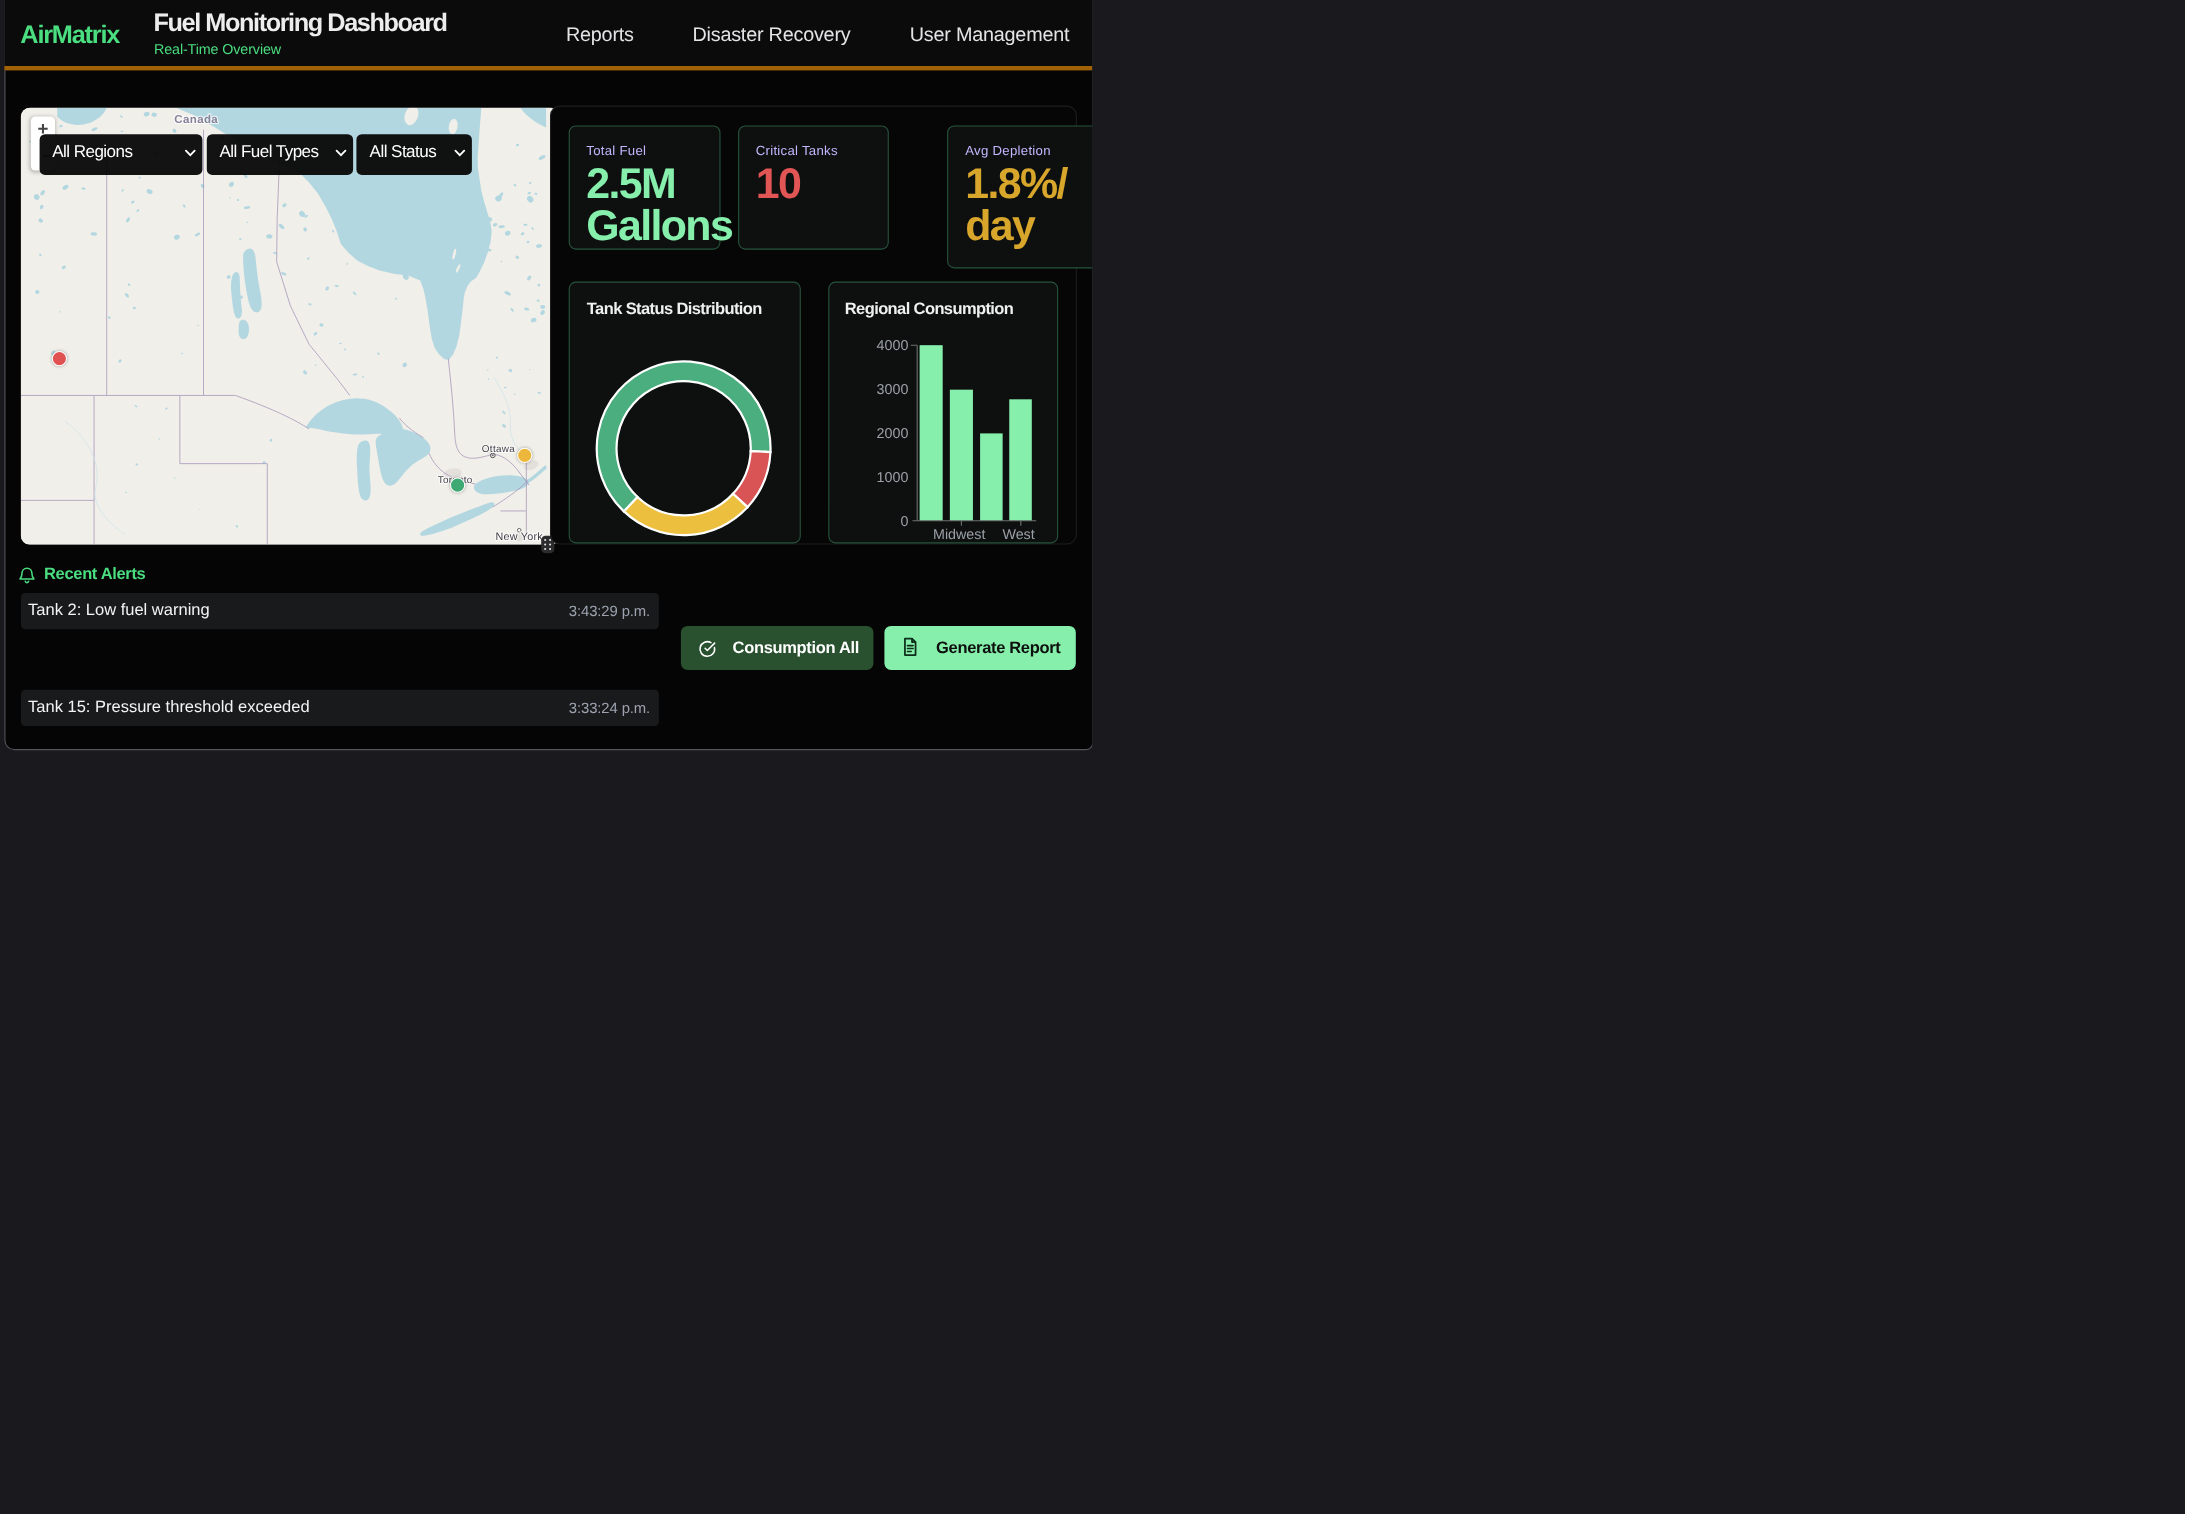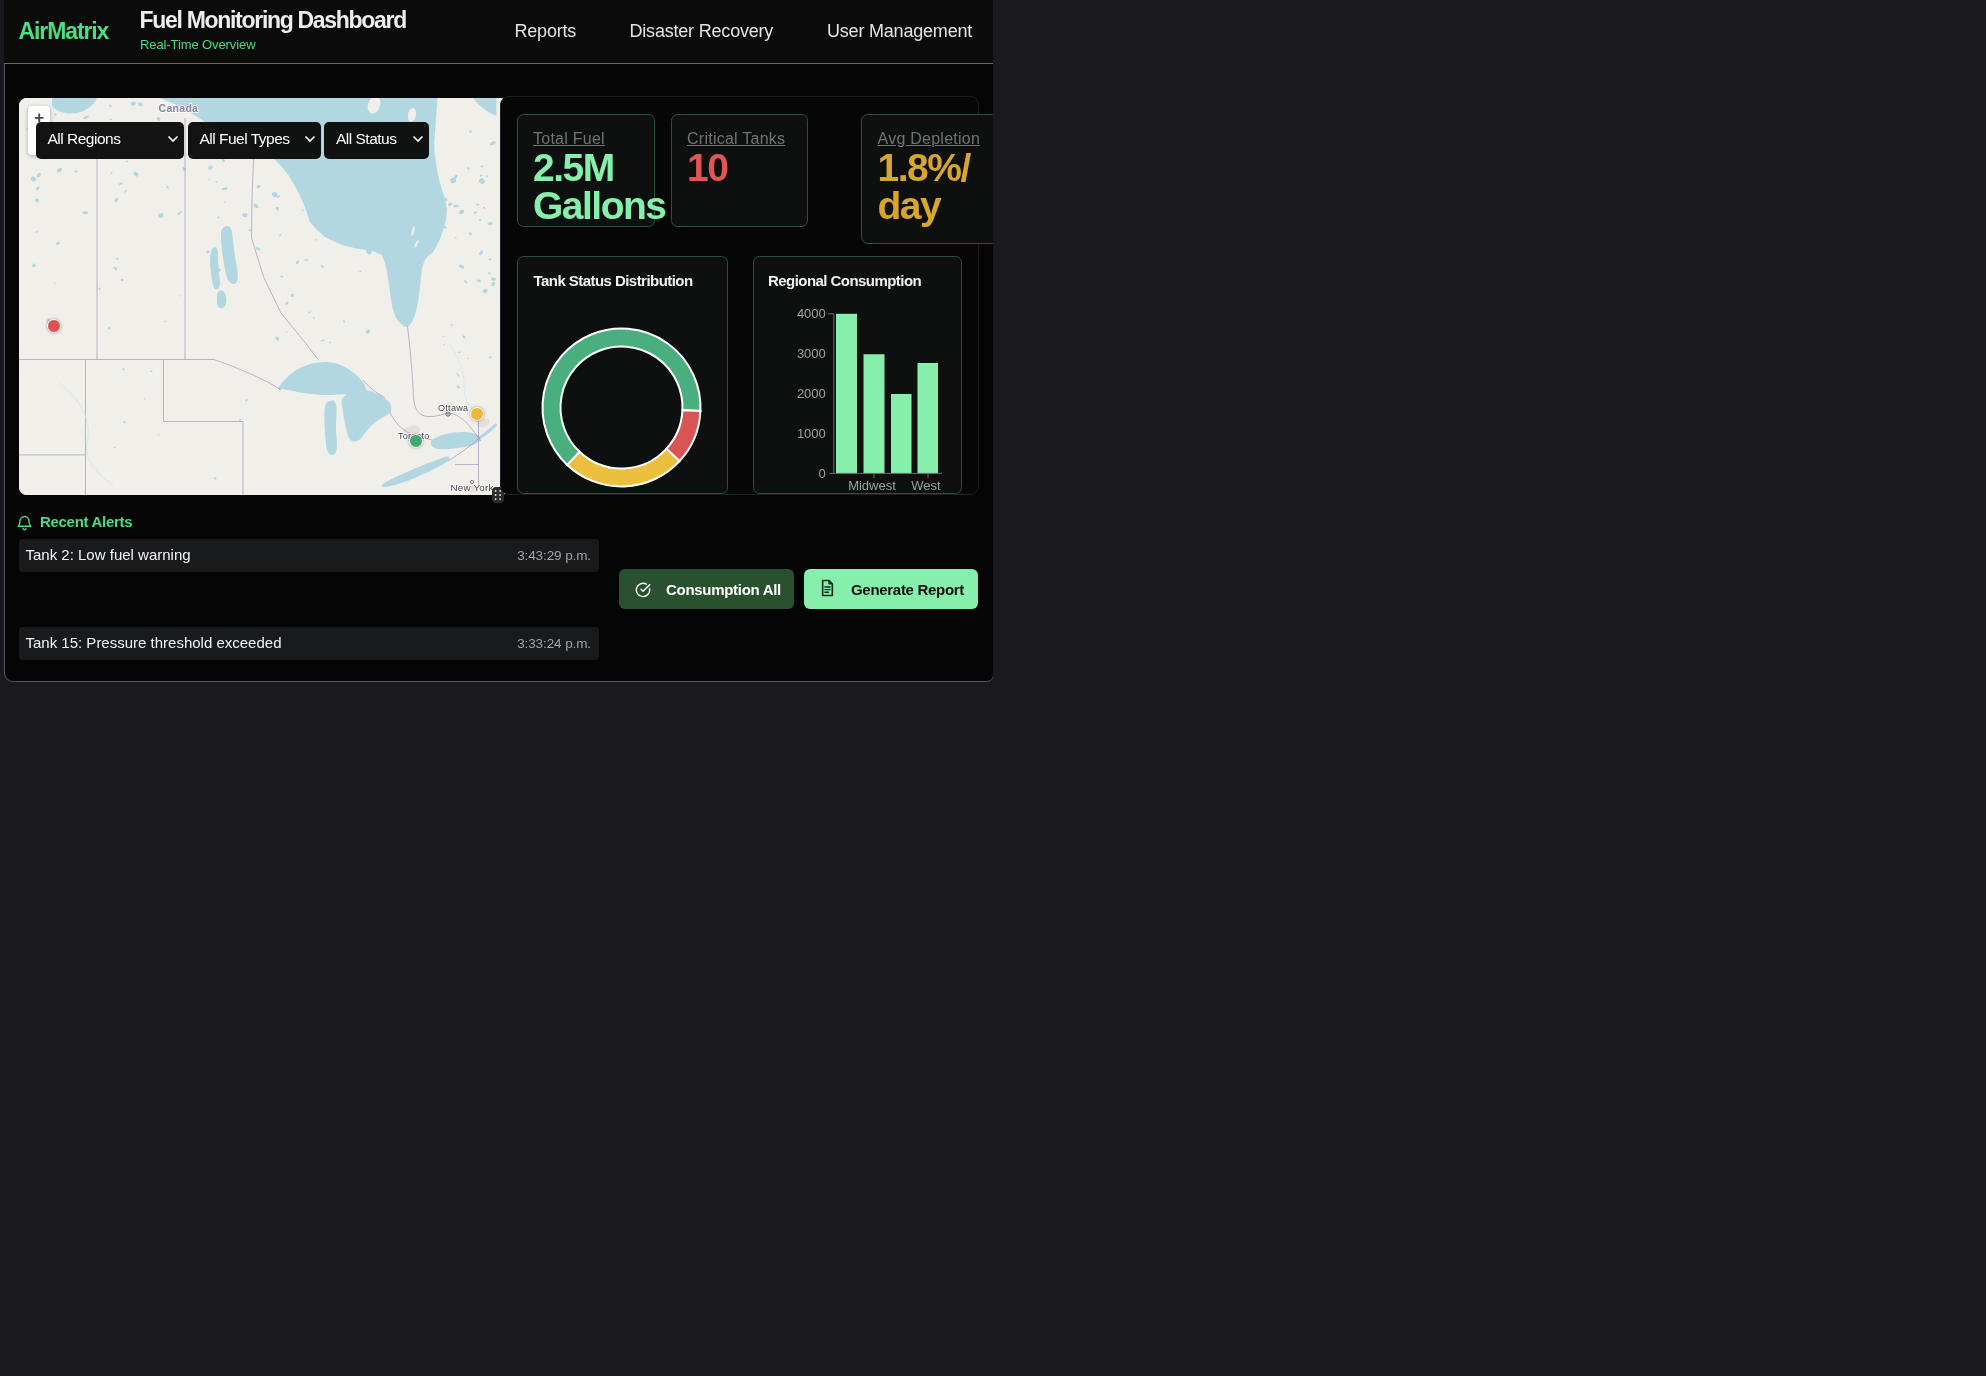--- a/index.html
+++ b/index.html
@@ -3,21 +3,21 @@
 <meta charset="utf-8">
 <style>
 * { margin:0; padding:0; box-sizing:border-box; }
 html,body { width:993px; height:688px; background:#1a1a1e; overflow:hidden;
   font-family:"Liberation Sans", sans-serif; }
 #page { position:relative; width:993px; height:688px; }
 #app { position:absolute; left:3.5px; top:-12px; width:990.5px; height:693.5px;
   background:#050505; border:1px solid #53535b; border-radius:12px 12px 7px 9px; }
 
 #header { position:absolute; left:4px; top:0; width:989px; height:64px;
-  background:#0b0b0b; border-bottom:1px solid #a16207; }
+  background:#0b0b0b; border-bottom:4px solid #a16207; }
 #logo { position:absolute; left:14.5px; top:17.5px; font-size:23px; font-weight:bold;
   color:#4ade80; letter-spacing:-1.1px; }
 #title { position:absolute; left:135.5px; top:7px; font-size:23px; font-weight:bold;
   color:#ededed; letter-spacing:-1.3px; }
 #subtitle { position:absolute; left:136px; top:36.5px; font-size:13px; color:#4ade80; letter-spacing:-0.1px; }
 .nav { position:absolute; top:21px; font-size:18px; color:#e4e4e7; letter-spacing:-0.2px; }
 
 #map { position:absolute; left:19px; top:97.5px; width:490px; height:397.5px;
   border-radius:8px; overflow:hidden; background:#f1efe9; }
 #zoomctl { position:absolute; left:8.9px; top:8.3px; width:22.5px; height:49.5px;
@@ -31,22 +31,22 @@
 .dd span { position:absolute; left:12px; top:8px; white-space:nowrap; letter-spacing:-0.5px; }
 .dd svg { position:absolute; right:5px; top:13px; }
 .marker { position:absolute; border-radius:50%; width:14.2px; height:14.2px;
   border:1.7px solid #fff; box-shadow:0 0 3px rgba(0,0,0,0.35); }
 #handle { position:absolute; left:492.3px; top:487.3px; width:11.7px; height:16px;
   background:#2c2c2e; border-radius:4px; }
 
 #panel { position:absolute; left:500px; top:95.5px; width:479px; height:399.5px;
   background:#060607; border:1px solid #1e1e21; border-radius:9px; }
 .card { position:absolute; background:#0e1010; border:1px solid #27543d; border-radius:6.5px; }
-.statlabel { position:absolute; left:15.5px; top:14.5px; font-size:16px; color:#737373;
-  letter-spacing:0.25px; white-space:nowrap;text-decoration:underline; }
+.statlabel { position:absolute; left:15.5px; top:14.5px; font-size:12px; color:#c4b5fd;
+  letter-spacing:0.25px; white-space:nowrap; }
 .statval { position:absolute; left:15.5px; top:33.5px; font-size:39px; font-weight:bold;
   line-height:38px; letter-spacing:-1.5px; }
 .ctitle { position:absolute; left:15.5px; top:15px; font-size:15px; font-weight:bold;
   color:#f0f0f0; letter-spacing:-0.55px; white-space:nowrap; }
 
 #alerts { position:absolute; left:0; top:495px; width:993px; height:193px; }
 #ralabel { position:absolute; left:40px; top:17.5px; font-size:15px; font-weight:bold;
   color:#4ade80; letter-spacing:-0.3px; }
 .arow { position:absolute; left:19px; width:580px; height:32.5px; background:#191a1c;
   border-radius:4px; }

